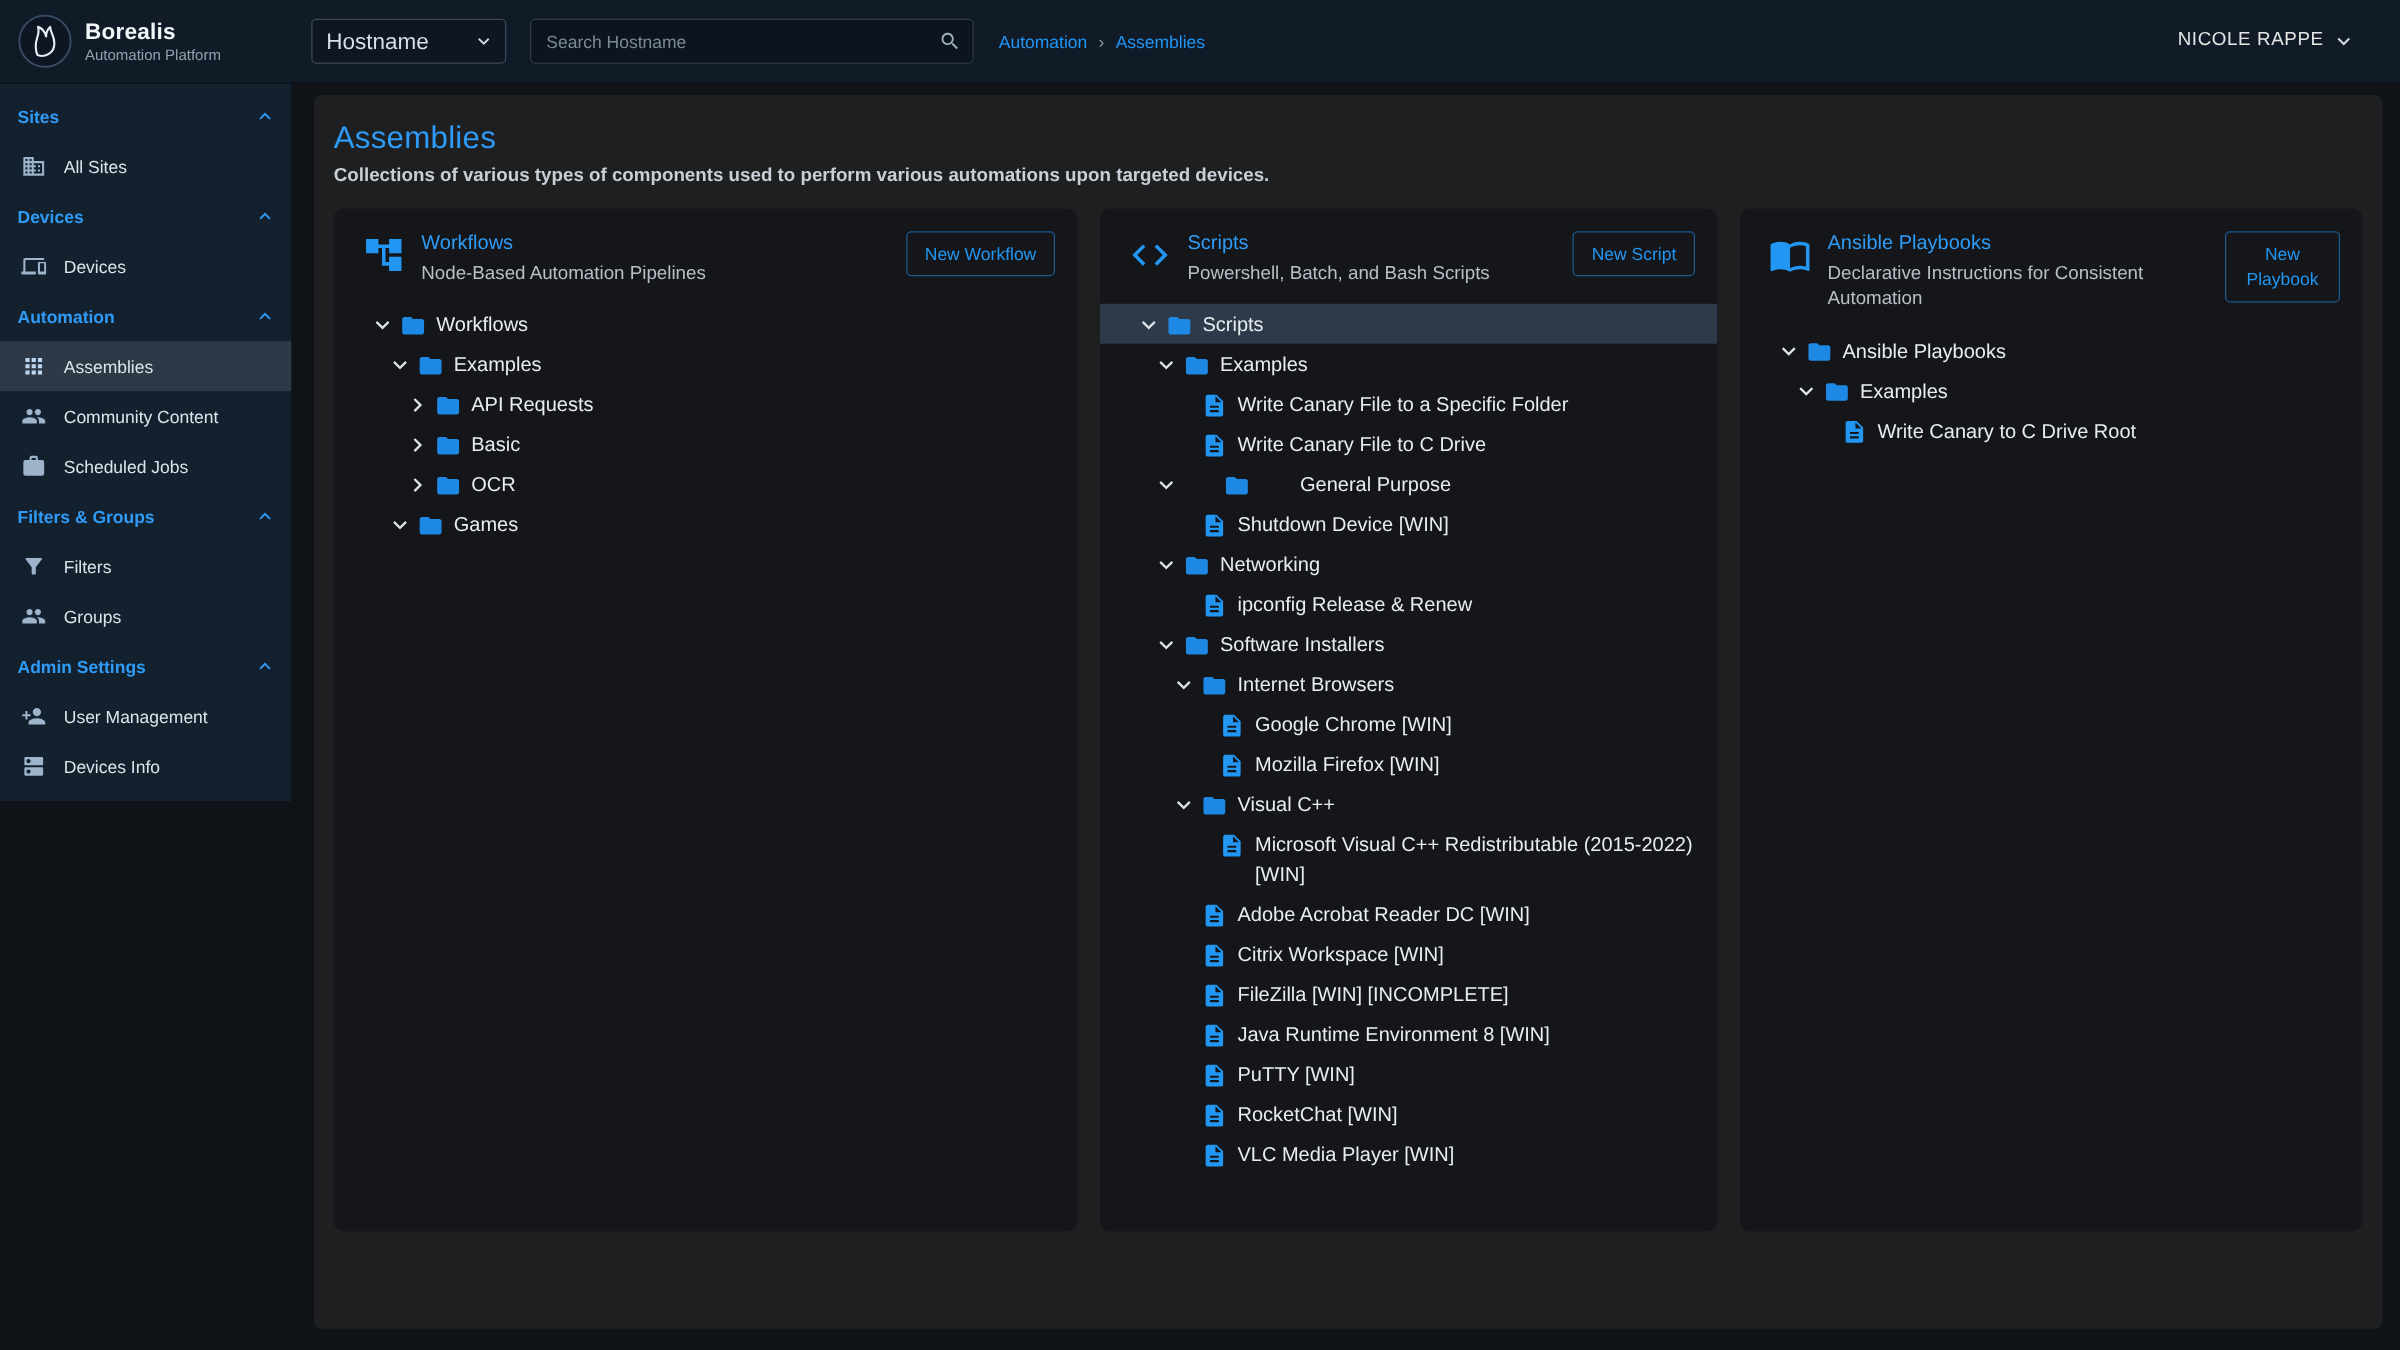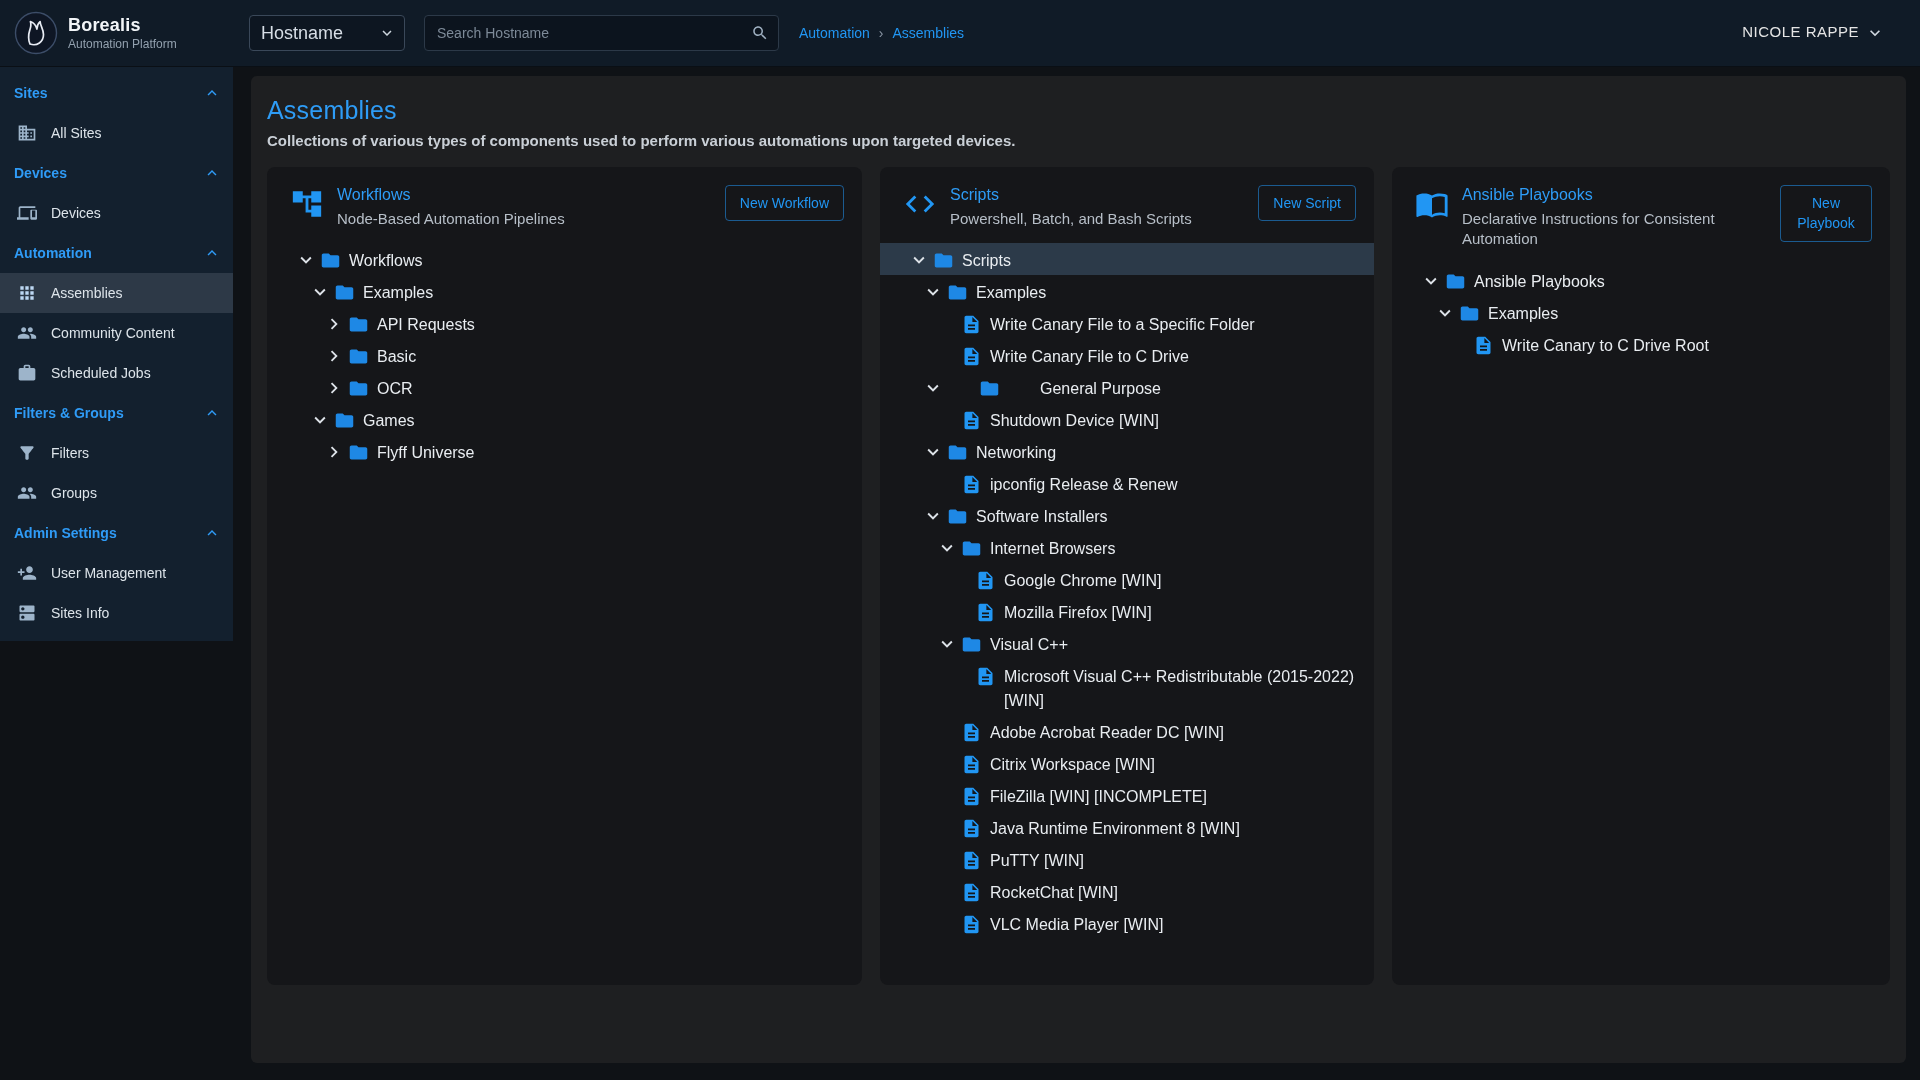--- a/index.html
+++ b/index.html
@@ -244,21 +244,21 @@
             </svg>
           </span>
           <span>User Management</span>
         </div>
         <div class="sb-item">
           <span class="icon">
             <svg viewBox="0 0 24 24">
               <path d="M20 13H4c-.55 0-1 .45-1 1v6c0 .55.45 1 1 1h16c.55 0 1-.45 1-1v-6c0-.55-.45-1-1-1zM7 19c-1.1 0-2-.9-2-2s.9-2 2-2 2 .9 2 2-.9 2-2 2zM20 3H4c-.55 0-1 .45-1 1v6c0 .55.45 1 1 1h16c.55 0 1-.45 1-1V4c0-.55-.45-1-1-1zM7 9c-1.1 0-2-.9-2-2s.9-2 2-2 2 .9 2 2-.9 2-2 2z"></path>
             </svg>
           </span>
-          <span>Sites Info</span>
+          <span>Devices Info</span>
         </div>
       </nav>
   </aside>
 
   <main class="content">
     <section class="panel">
       <h1>Assemblies</h1>
       <p>Collections of various types of components used to perform various automations upon targeted devices.</p>
       <div class="cards">
           <div class="card" data-card="workflows">
@@ -346,33 +346,20 @@
                     <path d="M16.59 8.59L12 13.17 7.41 8.59 6 10l6 6 6-6z"></path>
                   </svg>
                 </span>
                 <span class="node-icon folder">
                   <svg viewBox="0 0 24 24">
                     <path d="M10 4H4c-1.1 0-1.99.9-1.99 2L2 18c0 1.1.9 2 2 2h16c1.1 0 2-.9 2-2V8c0-1.1-.9-2-2-2h-8l-2-2z"></path>
                   </svg>
                 </span>
                 <span class="node-label">Games</span>
               </div>
-              <div class="tree-row" style="padding-left: 56px;">
-                <span class="chev">
-                  <svg viewBox="0 0 24 24">
-                    <path d="M10 6L8.59 7.41 13.17 12l-4.58 4.59L10 18l6-6z"></path>
-                  </svg>
-                </span>
-                <span class="node-icon folder">
-                  <svg viewBox="0 0 24 24">
-                    <path d="M10 4H4c-1.1 0-1.99.9-1.99 2L2 18c0 1.1.9 2 2 2h16c1.1 0 2-.9 2-2V8c0-1.1-.9-2-2-2h-8l-2-2z"></path>
-                  </svg>
-                </span>
-                <span class="node-label">Flyff Universe</span>
-              </div>
             </div>
           </div>
           <div class="card" data-card="scripts">
     <div class="card-head">
       <span class="card-icon">
                 <svg viewBox="0 0 24 24">
                   <path d="M9.4 16.6L4.8 12l4.6-4.6L8 6l-6 6 6 6 1.4-1.4zm5.2 0l4.6-4.6-4.6-4.6L16 6l6 6-6 6-1.4-1.4z"></path>
                 </svg>
               </span>
       <div class="card-titles">

